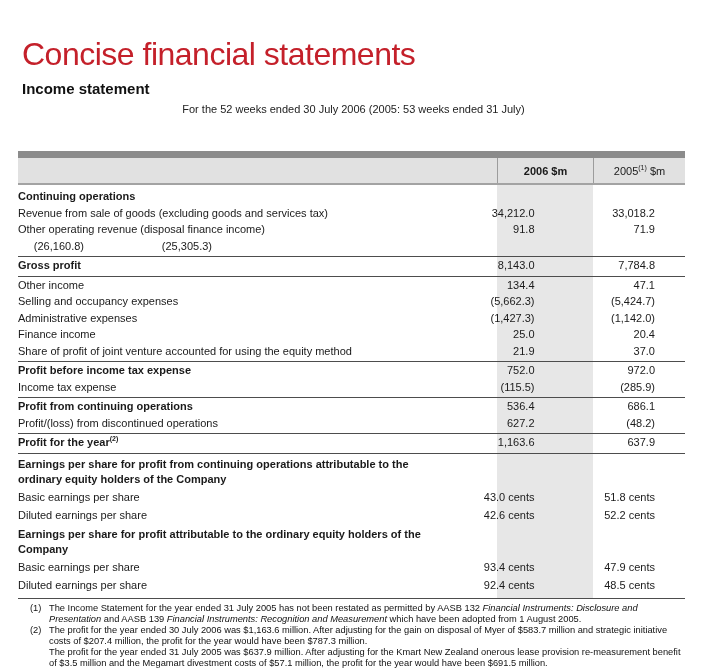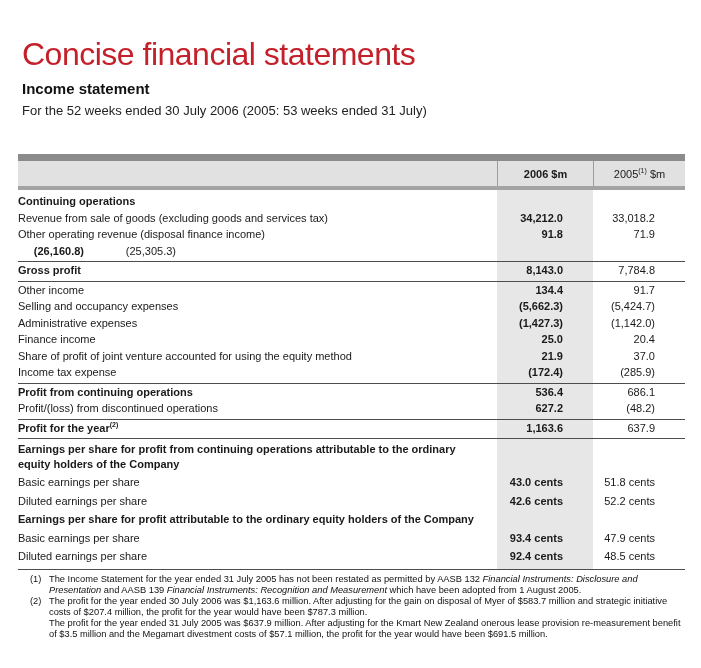--- a/index.html
+++ b/index.html
@@ -7,41 +7,41 @@
     position:relative; width:701px; height:668px; overflow:hidden;
     background:#fff; font-family:"Liberation Sans", sans-serif; color:#1a1a1a;margin-top:23px;
   }
   .content { padding-left:22px; padding-right:16px; }
 
   .title {
     margin:13px 0 0 0; font-size:32px; line-height:37px; font-weight:normal;
     letter-spacing:-0.5px; color:var(--red,#c4202a);
   }
   .subtitle { margin-top:7px; font-size:15px; font-weight:bold; color:#111; }
-  .period { margin-top:6px; font-size:13px; color:#222; }
+  .period { margin-top:6px; font-size:11px; color:#222;text-align:center; }
 
   
   .table { margin:36px 0 0 -4px; width:667px; font-size:11px; }
   .topbar { height:7px; background:var(--bar,#8b8b8b); }
   .thead {
     display:flex; height:25px; align-items:center;
-    background:var(--band,#e1e1e1); border-bottom:4px solid #a3a3a3;
+    background:var(--band,#e1e1e1); border-bottom:2px solid #a3a3a3;
   }
   .hcell { box-sizing:border-box; height:100%; display:flex; align-items:center; justify-content:center; }
   .hlabel { width:479px; }
   .h2006 { width:96px; font-weight:bold; border-left:1px solid #9c9c9c; }
   .h2005 { width:92px; border-left:1px solid #9c9c9c; }
 
   .tbody { position:relative; border-bottom:1px solid #4d4d4d; padding-bottom:3px; }
   .stripe { position:absolute; left:479px; top:0; bottom:0; width:96px; background:var(--shade,#e7e7e7); }
 
-  .trow { position:relative; z-index:1; display:flex; align-items:center; min-height:16.5px; }
+  .trow { position:relative; z-index:1; display:flex; align-items:center; min-height:16.5px;gap:36px; }
   .cell { box-sizing:border-box; line-height:15px; padding-bottom:1px; }
   .label { width:479px; padding-right:14px; }
-  .v2006 { width:96px; text-align:right; padding-right:30px; font-weight:bold; }
+  .v2006 { width:96px; text-align:right; padding-right:30px; font-weight:normal; }
   .v2005 { width:92px; text-align:right; padding-right:30px; }
 
   .trow.section .label, .trow.total .label { font-weight:bold; }
   .trow.first { padding-top:4px; }
   .trow.gap-above { padding-top:2px; }
   .rule-above { border-top:1px solid #4d4d4d; margin-top:1px; padding-top:1px; }
   .rule-below { border-bottom:1px solid #4d4d4d; margin-bottom:1px; padding-bottom:1px; }
 
   sup { font-size:7px; vertical-align:super; line-height:0; }
 
@@ -96,21 +96,21 @@
             <div class="cell v2005">(25,305.3)</div>
           </div>
           <div class="trow total rule-above rule-below">
             <div class="cell label">Gross profit</div>
             <div class="cell v2006">8,143.0</div>
             <div class="cell v2005">7,784.8</div>
           </div>
           <div class="trow data">
             <div class="cell label">Other income</div>
             <div class="cell v2006">134.4</div>
-            <div class="cell v2005">91.7</div>
+            <div class="cell v2005">47.1</div>
           </div>
           <div class="trow data">
             <div class="cell label">Selling and occupancy expenses</div>
             <div class="cell v2006">(5,662.3)</div>
             <div class="cell v2005">(5,424.7)</div>
           </div>
           <div class="trow data">
             <div class="cell label">Administrative expenses</div>
             <div class="cell v2006">(1,427.3)</div>
             <div class="cell v2005">(1,142.0)</div>
@@ -118,23 +118,28 @@
           <div class="trow data">
             <div class="cell label">Finance income</div>
             <div class="cell v2006">25.0</div>
             <div class="cell v2005">20.4</div>
           </div>
           <div class="trow data">
             <div class="cell label">Share of profit of joint venture accounted for using the equity method</div>
             <div class="cell v2006">21.9</div>
             <div class="cell v2005">37.0</div>
           </div>
+          <div class="trow total rule-above">
+            <div class="cell label">Profit before income tax expense</div>
+            <div class="cell v2006">752.0</div>
+            <div class="cell v2005">972.0</div>
+          </div>
           <div class="trow data">
             <div class="cell label">Income tax expense</div>
-            <div class="cell v2006">(172.4)</div>
+            <div class="cell v2006">(115.5)</div>
             <div class="cell v2005">(285.9)</div>
           </div>
           <div class="trow total rule-above">
             <div class="cell label">Profit from continuing operations</div>
             <div class="cell v2006">536.4</div>
             <div class="cell v2005">686.1</div>
           </div>
           <div class="trow data">
             <div class="cell label">Profit/(loss) from discontinued operations</div>
             <div class="cell v2006">627.2</div>

